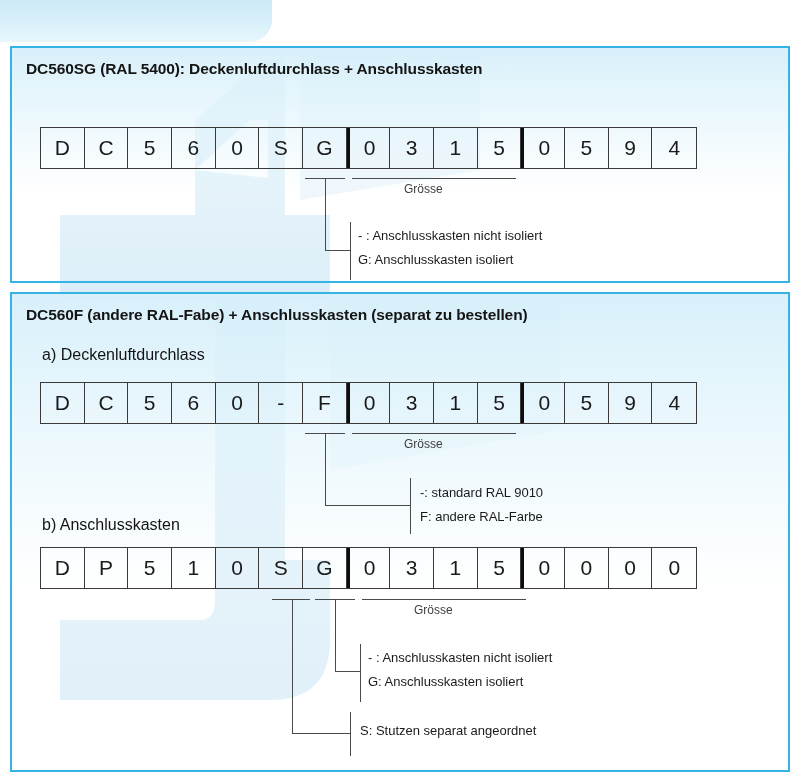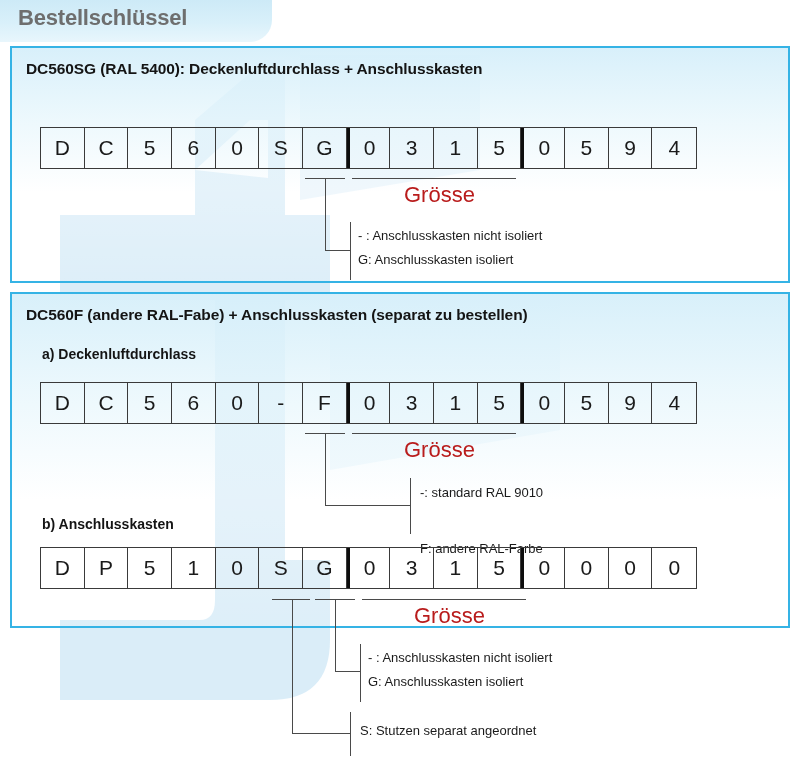--- a/index.html
+++ b/index.html
@@ -56,34 +56,34 @@
     position: absolute;
     border: 2px solid #35b3e5;
     background: linear-gradient(180deg,
         rgba(214,239,250,0.95) 0%,
         rgba(230,246,252,0.75) 30%,
         rgba(255,255,255,0.30) 62%,
         rgba(255,255,255,0.10) 100%);
     z-index: 3;
   }
   #panel-1 { left: 10px; top: 46px;  width: 780px; height: 237px; }
-  #panel-2 { left: 10px; top: 292px; width: 780px; height: 336px; }
+  #panel-2 { left: 10px; top: 292px; width: 780px; height: 480px; }
 
   .panel-title {
     position: absolute;
     font-size: 15.5px;
     font-weight: bold;
     color: #141414;
     white-space: nowrap;
     letter-spacing: -0.1px;
   }
   .sub-title {
     position: absolute;
-    font-size: 14px;
-    font-weight: bold;
+    font-size: 16px;
+    font-weight: normal;
     color: #141414;
     white-space: nowrap;
   }
 
   
   .code-table {
     position: absolute;
     display: flex;
     height: 42px;
     border: 1px solid #3a3a3a;
@@ -121,22 +121,22 @@
   .annot {
     position: absolute;
     font-size: 13px;
     color: #1a1a1a;
     white-space: nowrap;
     z-index: 6;
     font-family: "Liberation Sans", sans-serif;
   }
   .group-label {
     position: absolute;
-    font-size: 22px;
-    color: #b91c1c;
+    font-size: 12px;
+    color: #404040;
     white-space: nowrap;
     z-index: 6;
     text-align: center;
   }
 </style>
 </head>
 <body>
 
 <svg id="watermark" viewBox="0 0 800 772" xmlns="http://www.w3.org/2000/svg">
   <g fill="#d3eaf7">
@@ -150,21 +150,20 @@
     <path d="M 330,300 L 560,300 L 560,430 L 330,470 Z" opacity="0.55"></path>
   </g>
   <g fill="#ffffff">
     <path d="M 195,170 L 250,120 L 268,120 L 268,178 Z" opacity="0.9"></path>
   </g>
 </svg>
 
 <div id="banner">
   <div id="banner-bg"></div>
   <div id="banner-bg2"></div>
-  <div id="page-title">Bestellschlüssel</div>
 </div>
 
 <div class="panel" id="panel-1">
   <div class="panel-title" style="left:14px; top:12px;">DC560SG (RAL 5400): Deckenluftdurchlass + Anschlusskasten</div>
 </div>
 
 <div class="code-table" id="table-1" style="left:40px; top:127px; width:657px; z-index:6;">
     <div class="code-cell">D</div>
     <div class="code-cell">C</div>
     <div class="code-cell">5</div>
@@ -219,21 +218,21 @@
 
 <div class="lead-h" style="left:305px; top:433px; width:40px;"></div>
 <div class="lead-v" style="left:325px; top:433px; height:72px;"></div>
 <div class="lead-h" style="left:325px; top:505px; width:85px;"></div>
 <div class="lead-v" style="left:410px; top:478px; height:56px;"></div>
 
 <div class="lead-h" style="left:352px; top:433px; width:164px;"></div>
 <div class="group-label" style="left:404px; top:437px;">Grösse</div>
 
 <div class="annot" style="left:420px; top:485px;">-:   standard RAL 9010</div>
-<div class="annot" style="left:420px; top:509px;margin-top:32px;">F:   andere RAL-Farbe</div>
+<div class="annot" style="left:420px; top:509px;">F:   andere RAL-Farbe</div>
 
 <div class="code-table" id="table-3" style="left:40px; top:547px; width:657px; z-index:6;">
     <div class="code-cell">D</div>
     <div class="code-cell">P</div>
     <div class="code-cell">5</div>
     <div class="code-cell">1</div>
     <div class="code-cell">0</div>
     <div class="code-cell">S</div>
     <div class="code-cell">G</div>
     <div class="code-cell thick-left">0</div>

